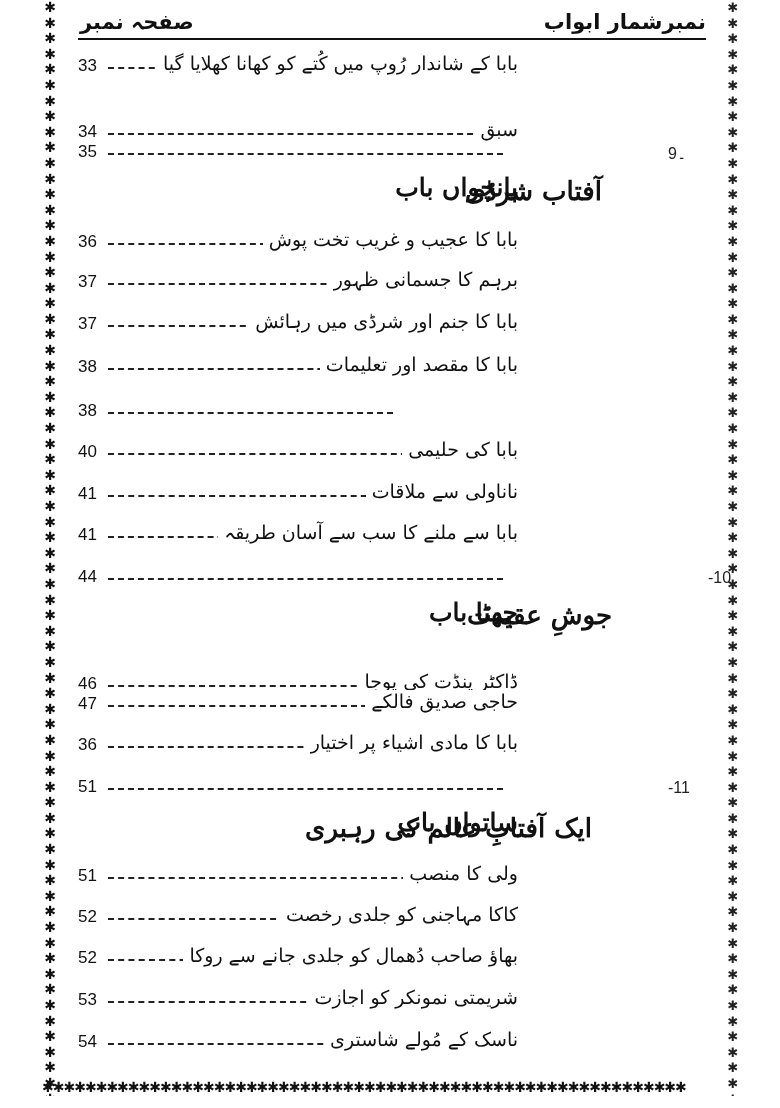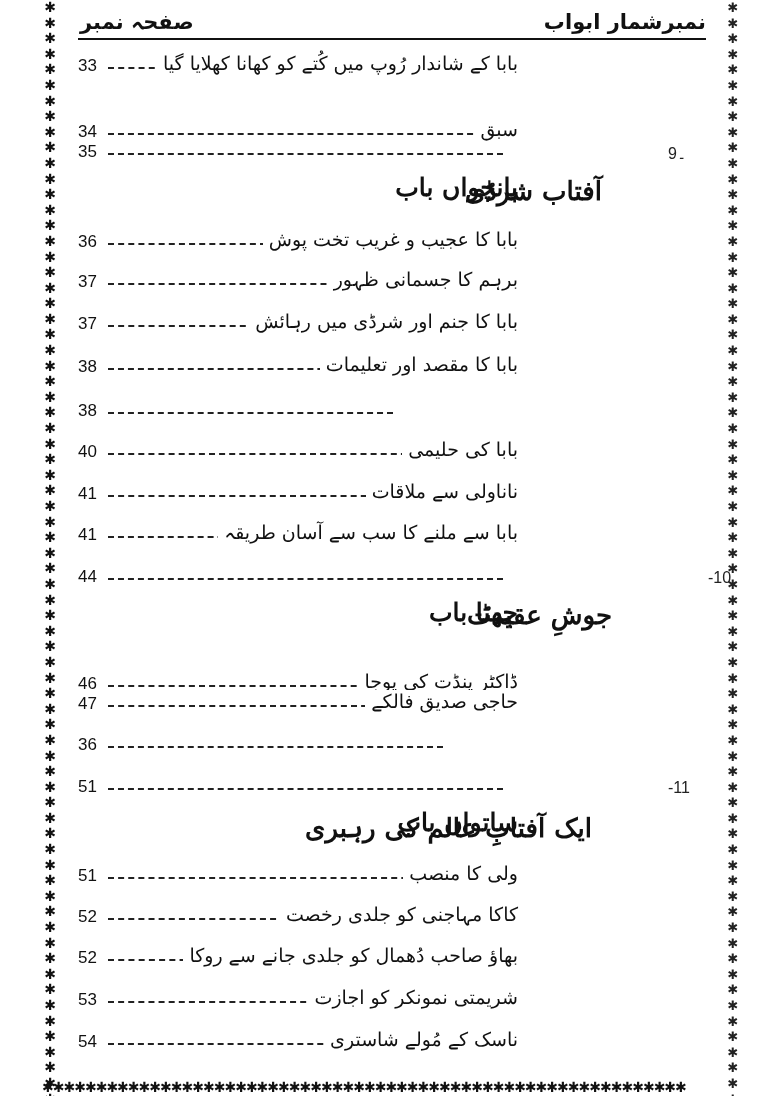--- a/index.html
+++ b/index.html
@@ -242,20 +242,21 @@
       <span class="title">ڈاکٹر پنڈت کی پوجا</span>
     </div>
     <div class="entry" style="top: 690px;">
       <span class="num">47</span>
       <span class="dash" style="width: 330px;"></span>
       <span class="title">حاجی صدیق فالکے</span>
     </div>
     <div class="entry" style="top: 731px;">
       <span class="num">36</span>
       <span class="dash" style="width: 335px;"></span>
+      <span class="title">بابا کا مادی اشیاء پر اختیار</span>
     </div>
     <div class="entry chap" style="top: 773px;">
       <span class="num">51</span>
       <span class="dash" style="width: 395px;"></span>
       <span class="title">ساتواں باب</span>
     </div>
     <span class="chapnum" style="left: 668px; top: 779px;">-11</span>
     <span class="subtitle" style="right: 188px; top: 813px;">ایک آفتابِ عالم کی رہبری</span>
     <div class="entry" style="top: 862px;">
       <span class="num">51</span>

